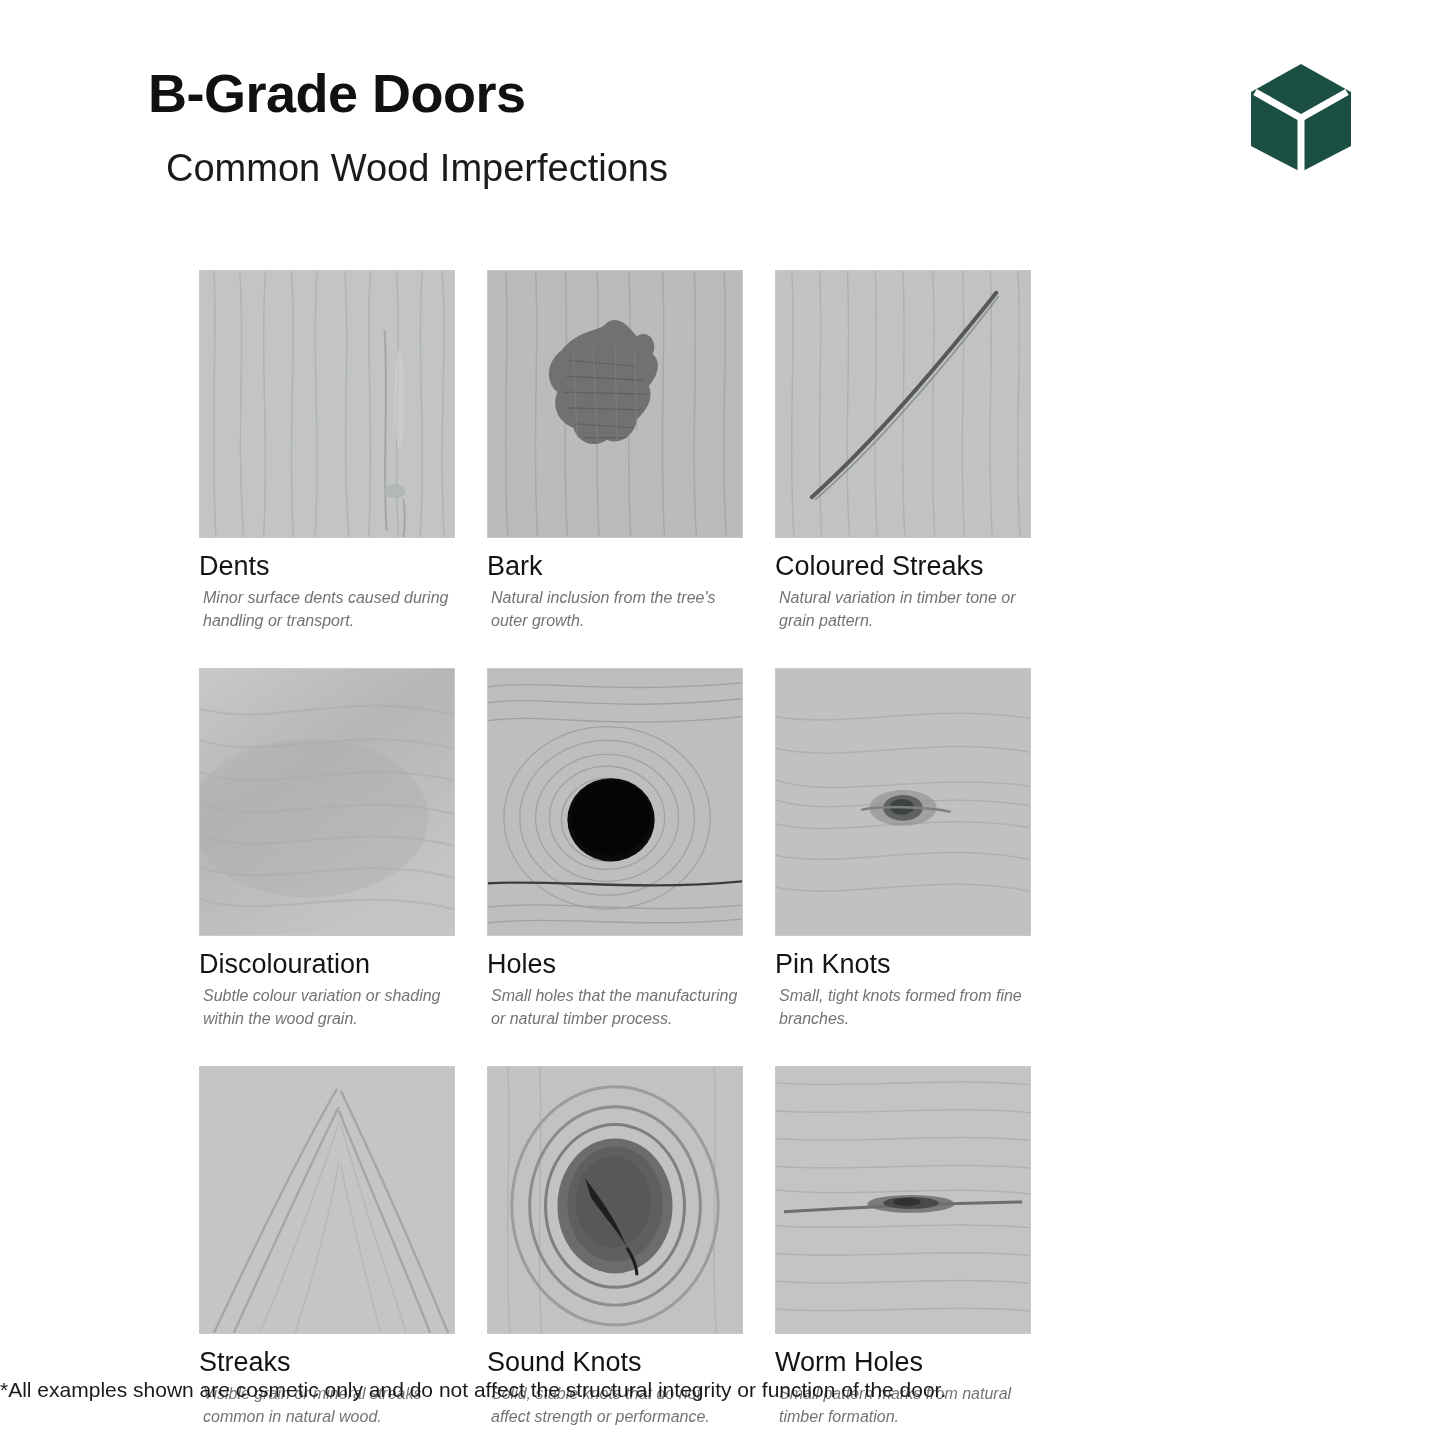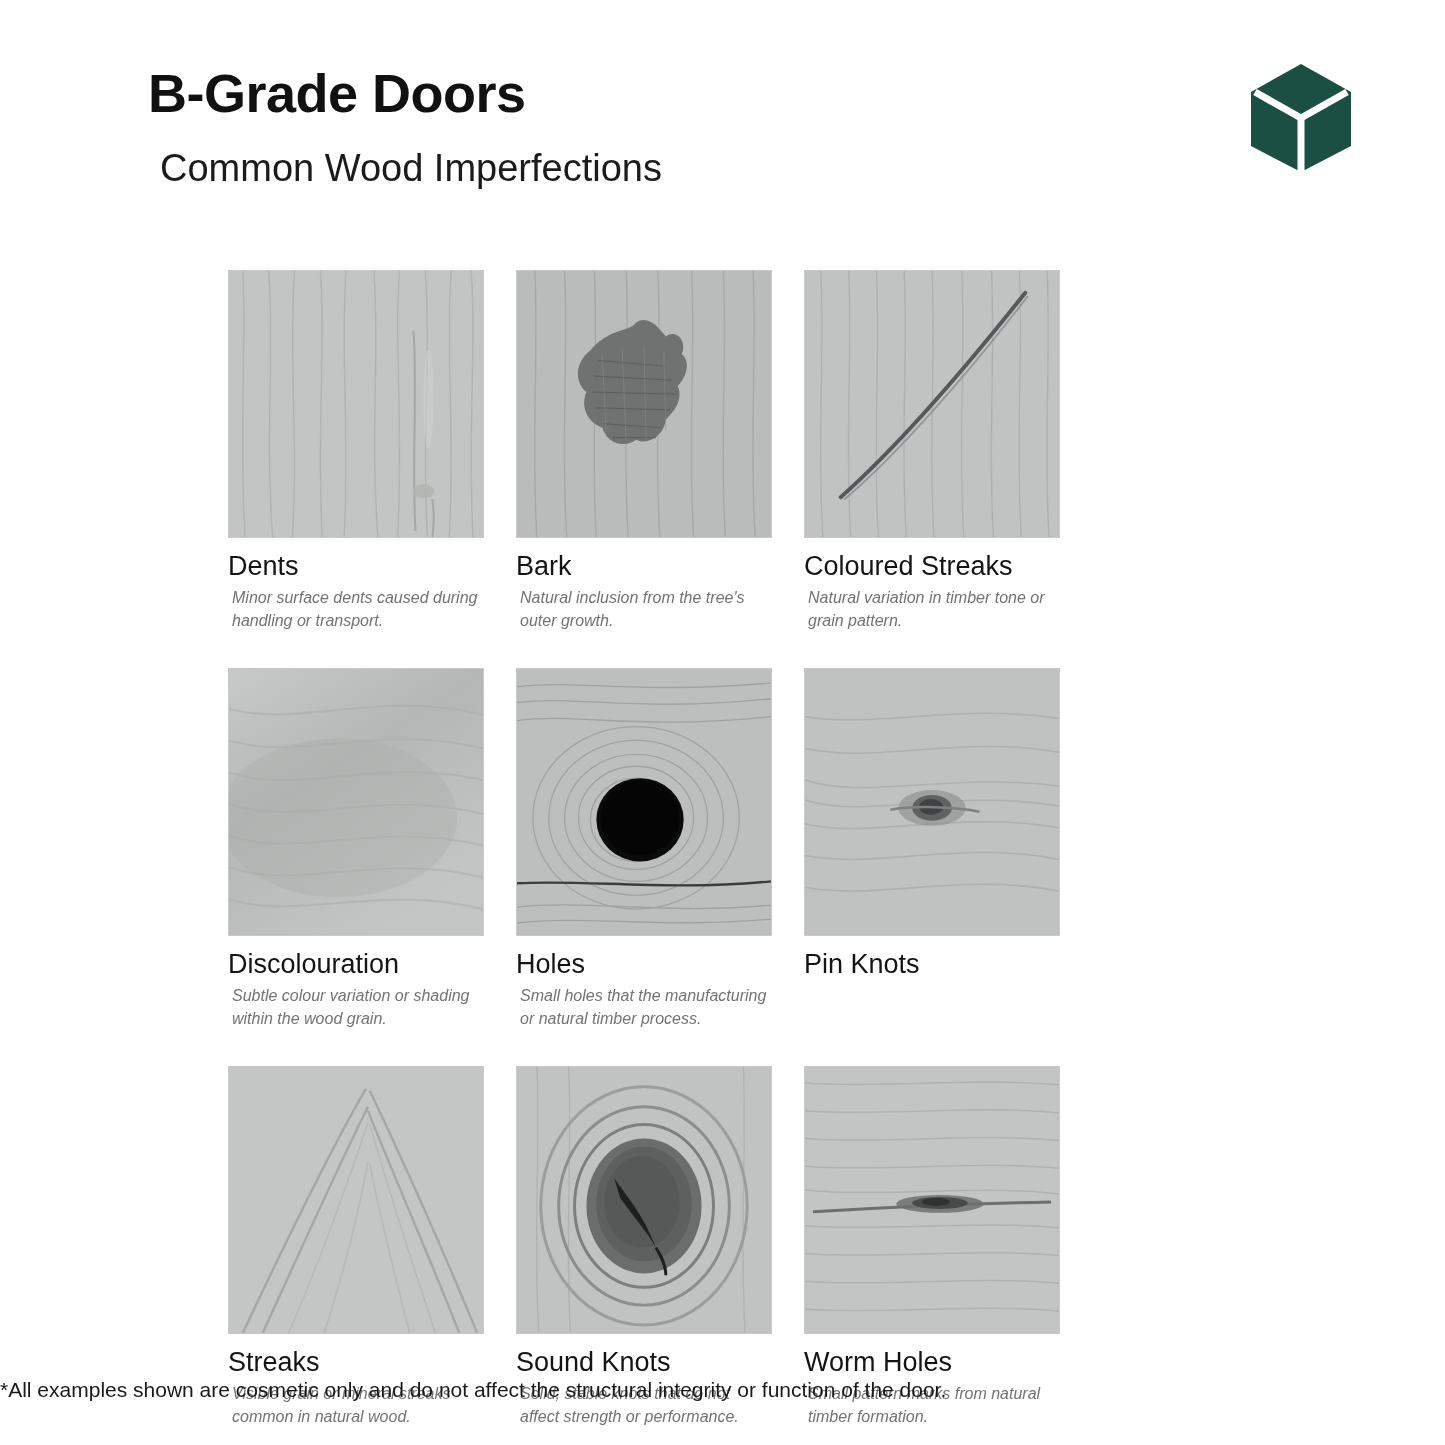--- a/index.html
+++ b/index.html
@@ -31,34 +31,34 @@
     font-size: 54px;
     font-weight: bold;
     letter-spacing: -0.5px;
     margin: 0;
     line-height: 1.15;
     color: #111111;
   }
   .subtitle {
     font-size: 38px;
     font-weight: 400;
-    margin: 22px 0 0 12px;
+    margin: 22px 0 0 18px;
     line-height: 1.2;
     color: #1b1b1b;
   }
   .logo {
     position: absolute;
     right: 92px;
     top: 62px;
     width: 104px;
     height: 112px;
   }
   .grid {
     position: absolute;
-    left: 228px;
+    left: 199px;
     top: 270px;
     width: 1018px;
     display: grid;
     grid-template-columns: 256px 256px 256px;
     column-gap: 122px;
     row-gap: 18px;
     gap: 32px;
   }
   .cell {
     width: 256px;
@@ -275,20 +275,21 @@
             <path d="M0 188 C70 202 160 172 256 192"></path>
             <path d="M0 220 C70 234 160 204 256 224"></path>
           </g>
           <ellipse cx="128" cy="140" rx="34" ry="18" fill="#8e9190" opacity="0.65"></ellipse>
           <ellipse cx="128" cy="140" rx="20" ry="13" fill="#5f6261"></ellipse>
           <ellipse cx="127" cy="139" rx="12" ry="8" fill="#3f4242"></ellipse>
           <path d="M86 142 C104 138 152 138 176 144" stroke="#7d807f" stroke-width="2.5" fill="none"></path>
         </svg>
       </div>
       <div class="cell-title">Pin Knots</div>
+      <p class="cell-desc">Small, tight knots formed from fine branches.</p>
     </div>
 
     <div class="cell">
       <div class="swatch">
         <svg class="grain" viewBox="0 0 256 268" preserveAspectRatio="none">
           <rect width="256" height="268" fill="#c3c6c4"></rect>
           <g stroke="#9fa2a0" stroke-width="2.4" opacity="0.85" fill="none">
             <path d="M14 268 C60 170 104 80 138 22"></path>
             <path d="M34 268 C76 176 112 96 140 40"></path>
             <path d="M250 268 C214 180 176 96 142 24"></path>

